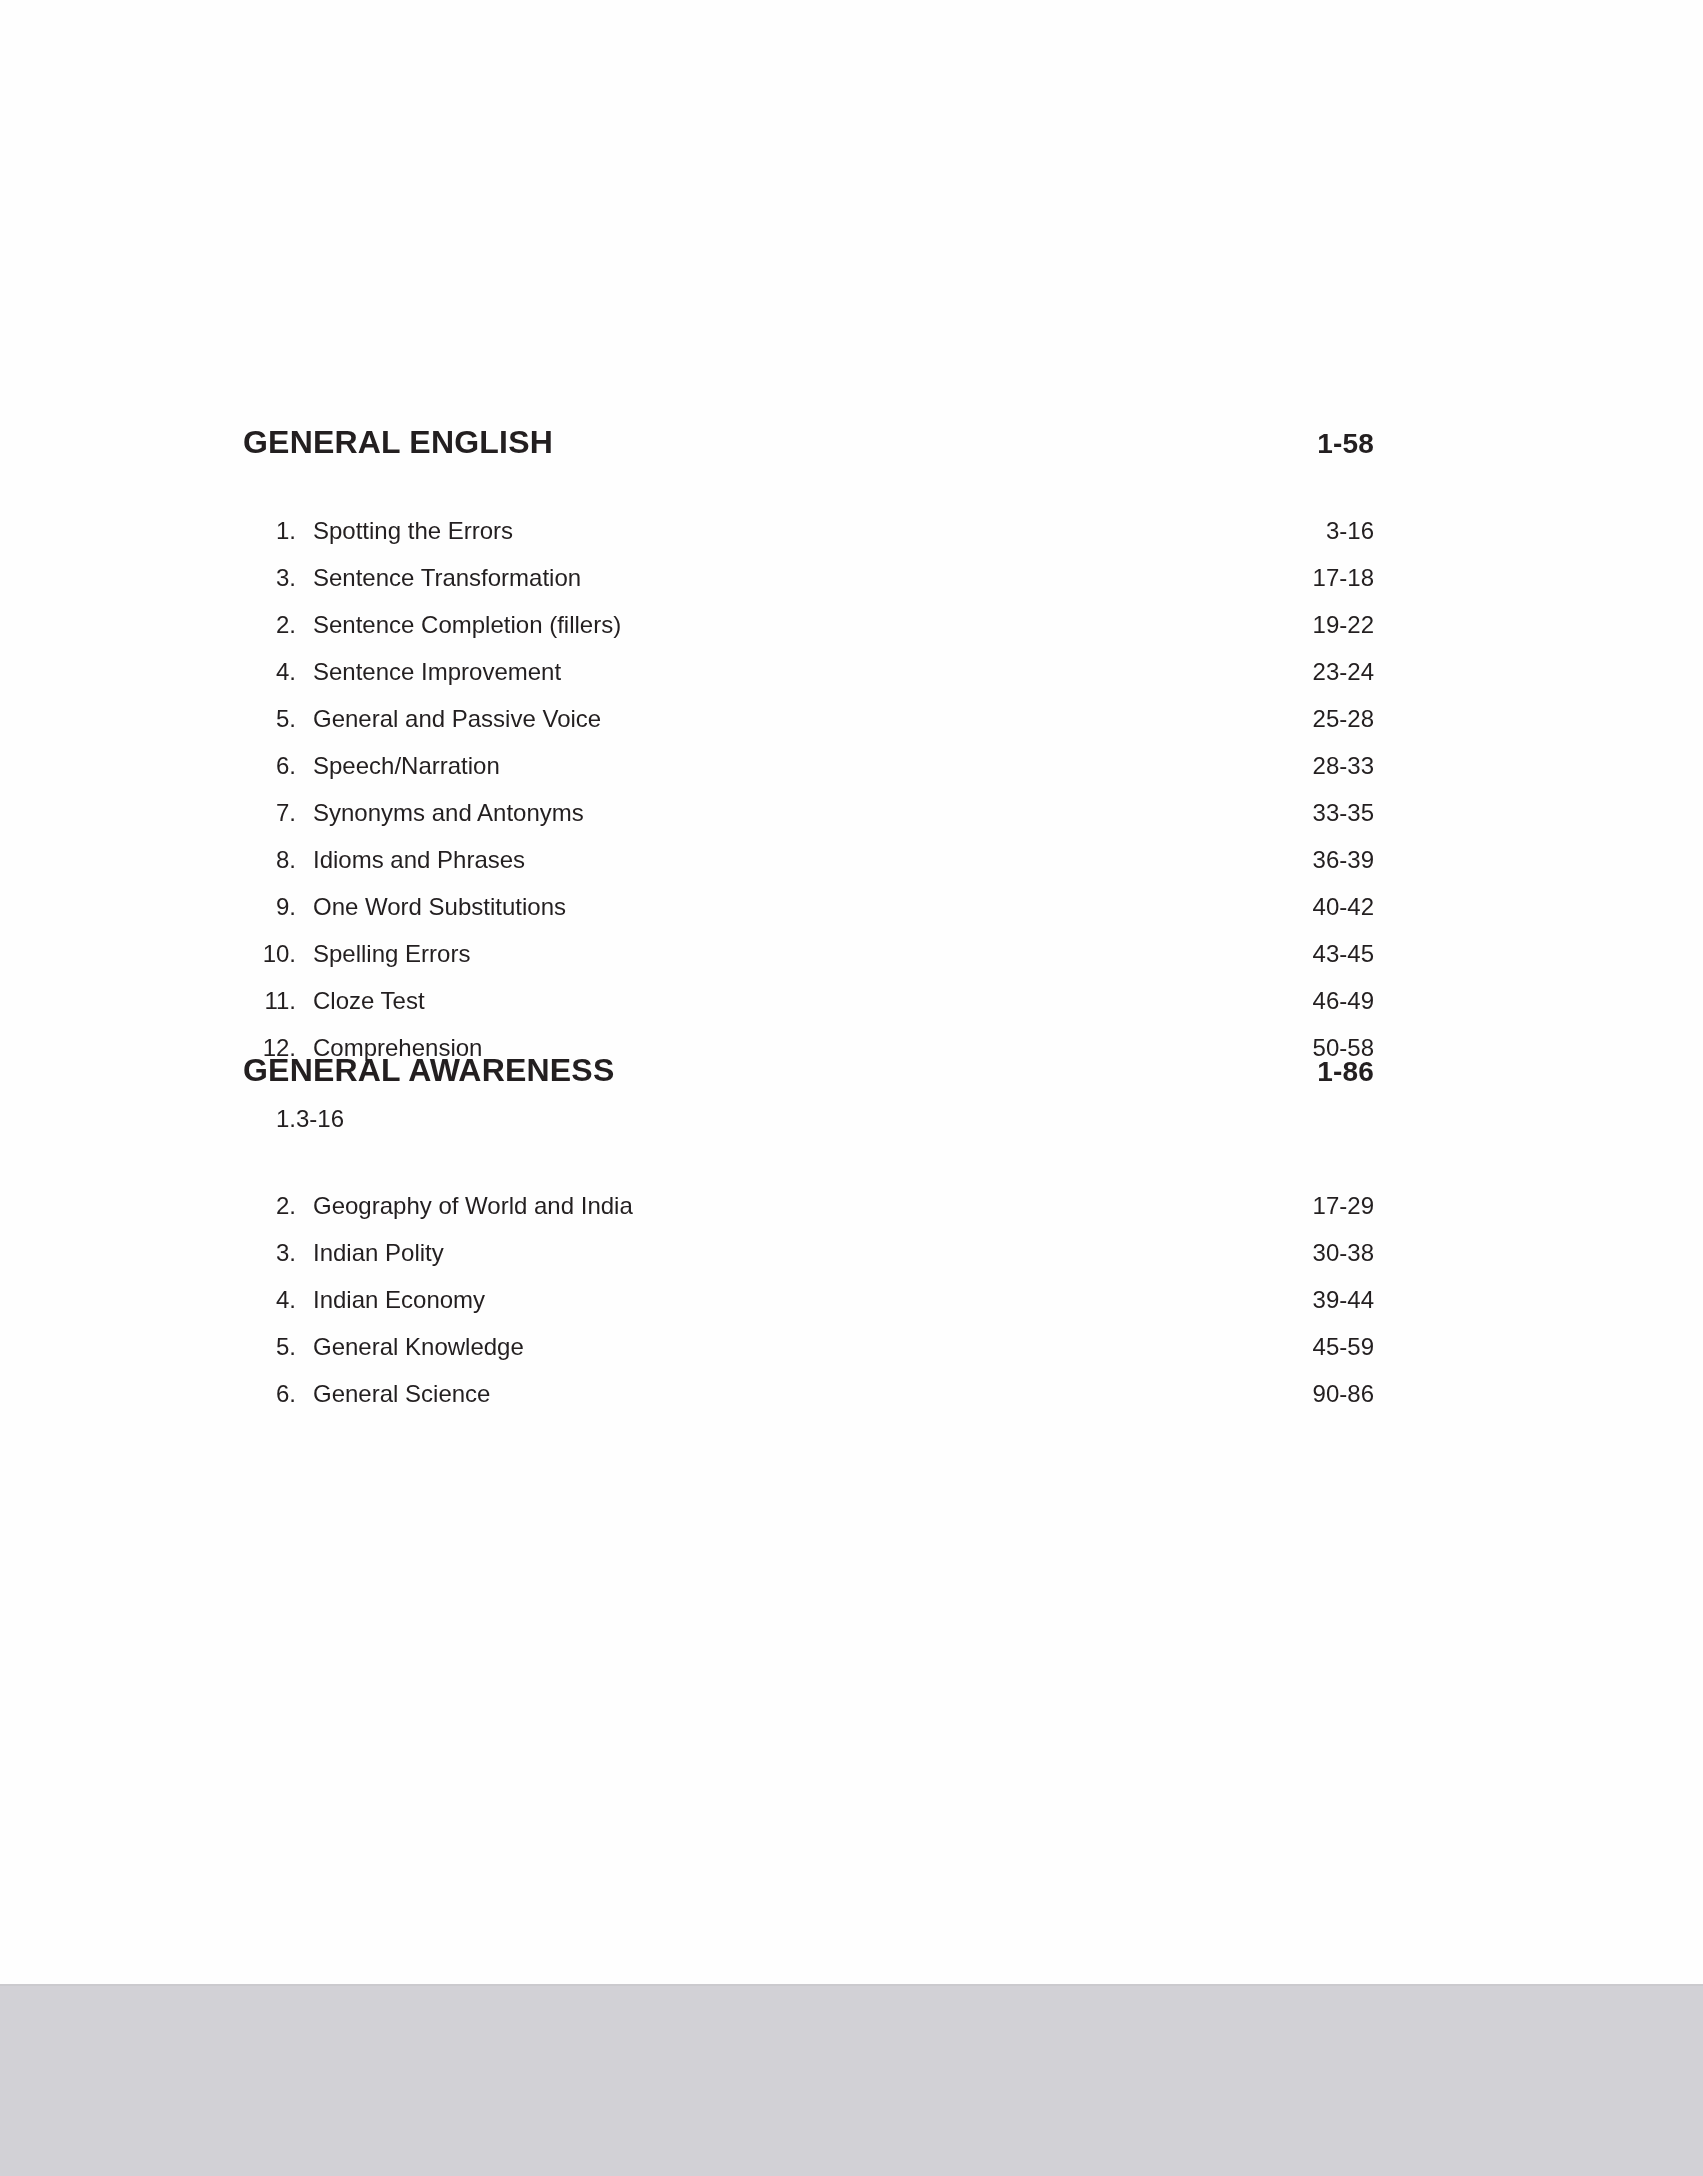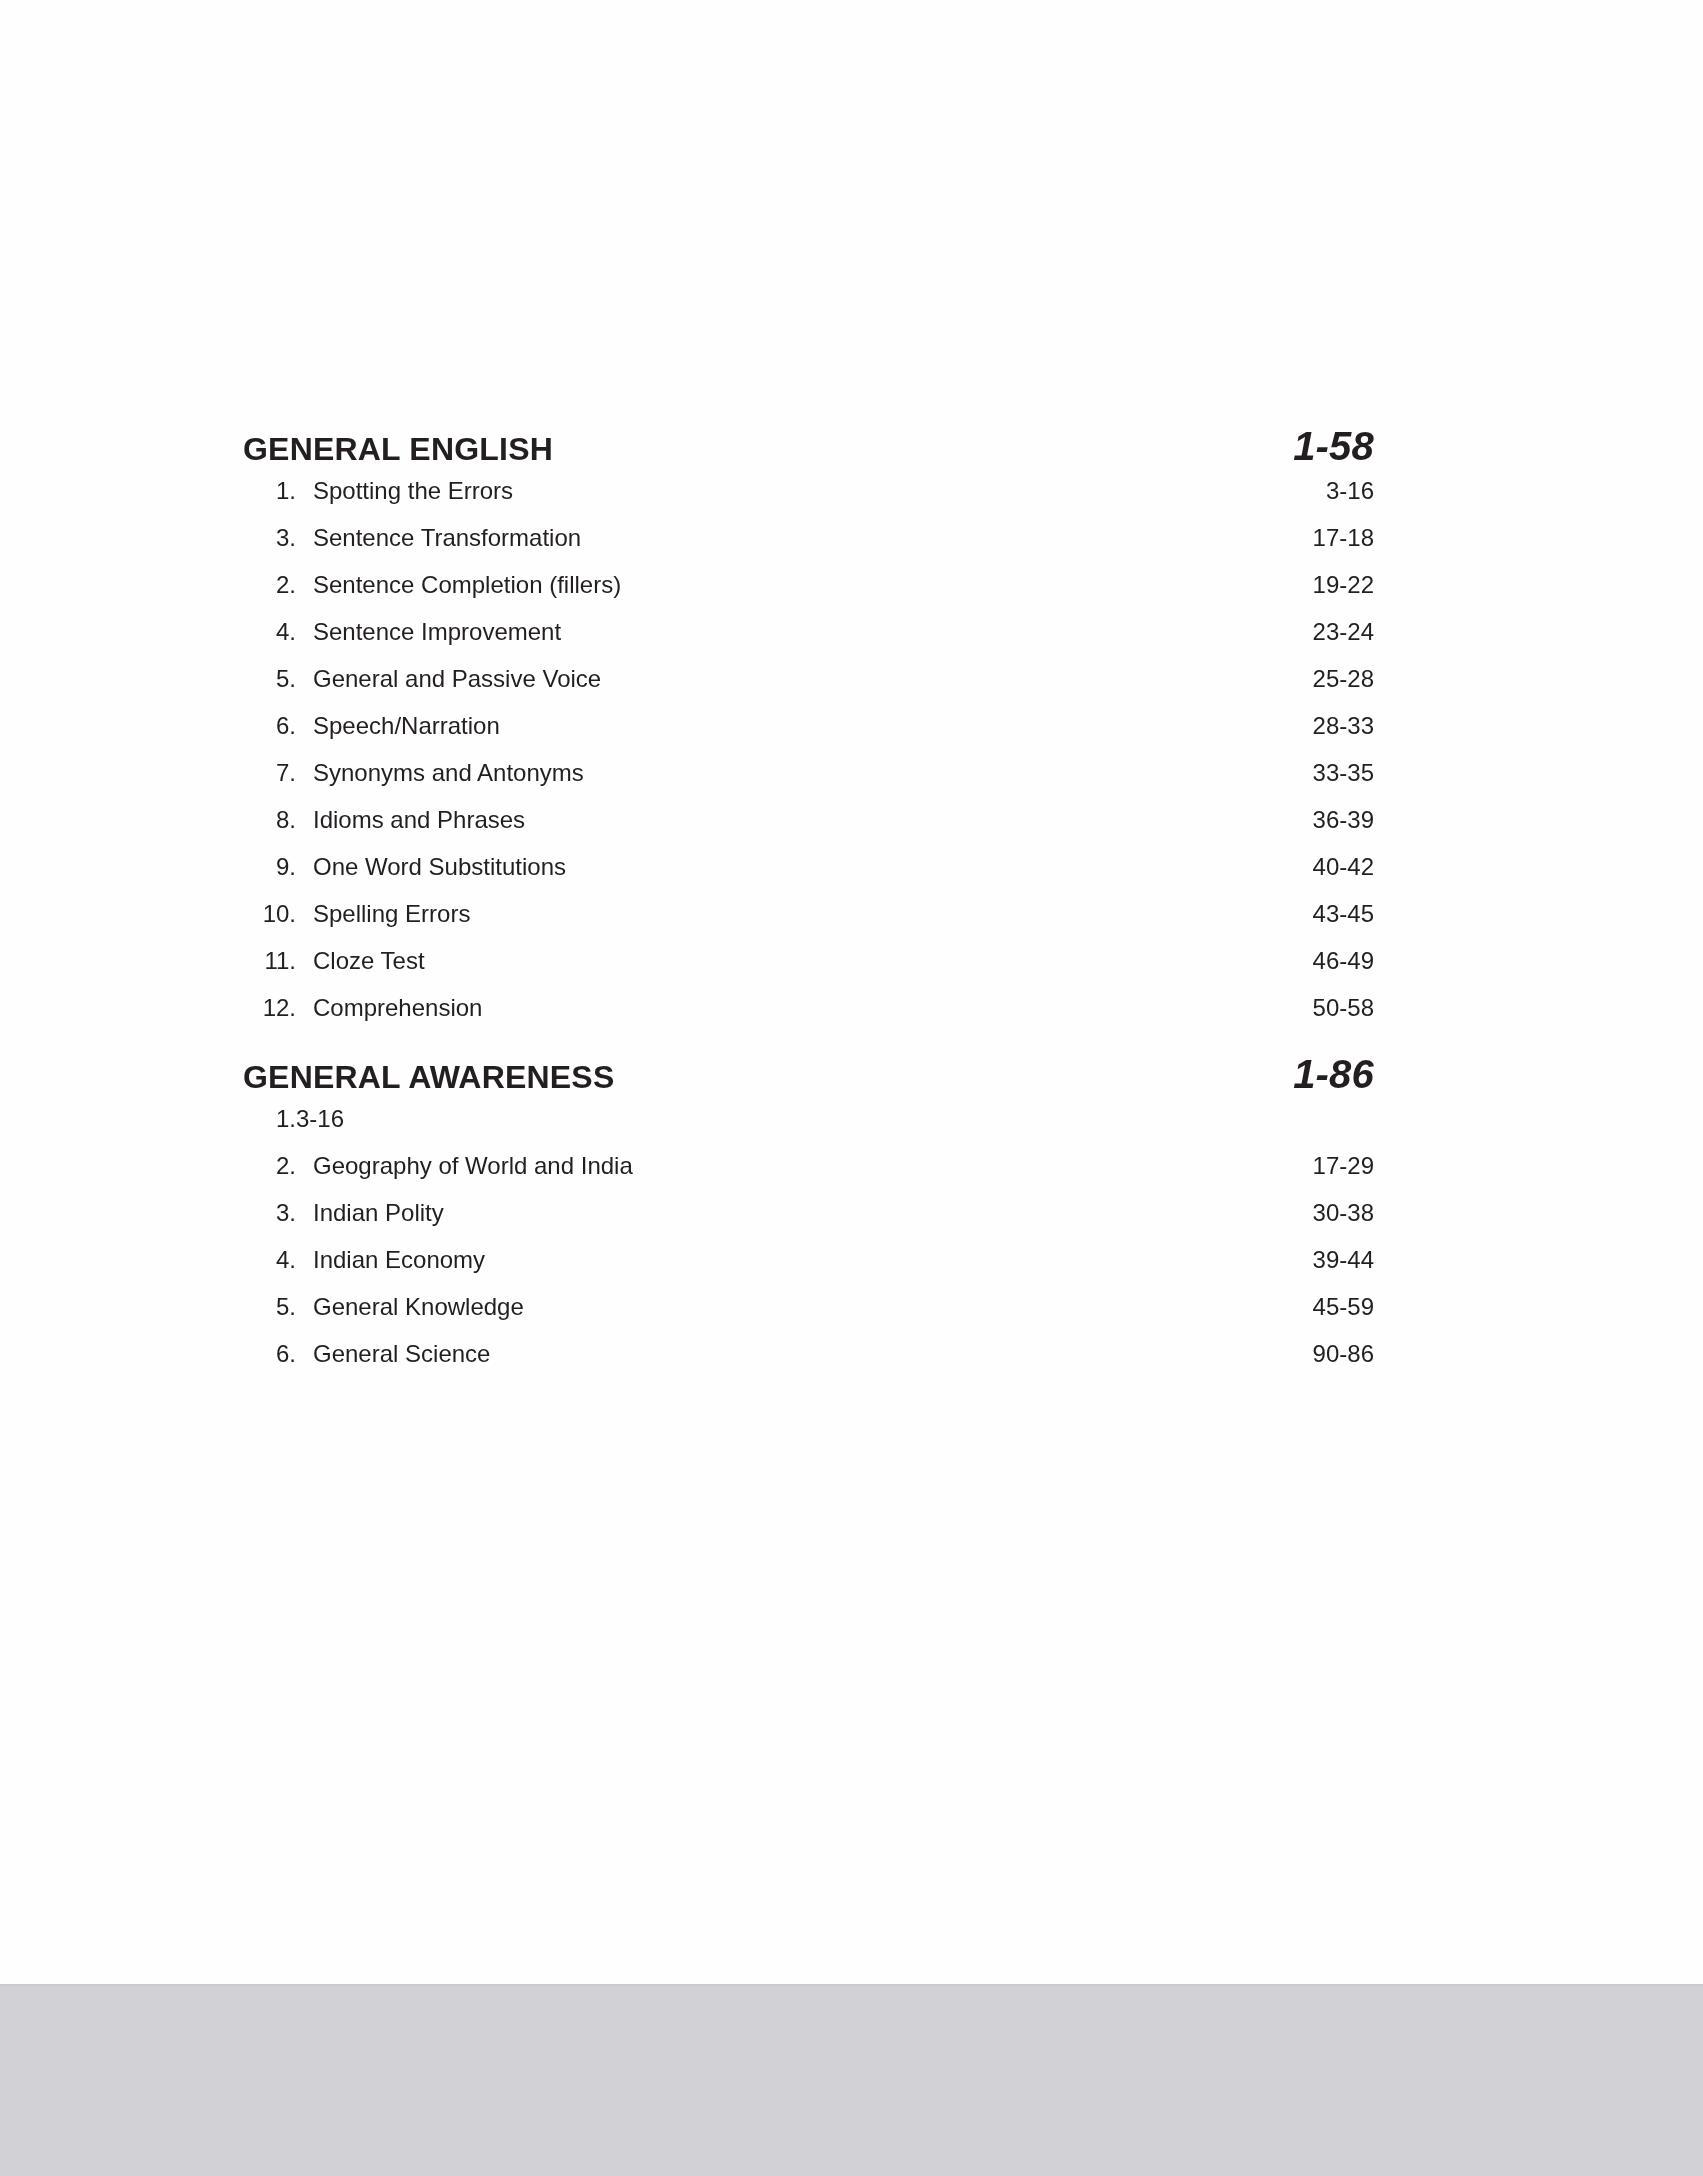--- a/index.html
+++ b/index.html
@@ -34,22 +34,21 @@
       display: flex;
       justify-content: space-between;
       align-items: baseline;
       height: 47px;
       font-weight: bold;
       font-size: 32px;
       letter-spacing: 0.2px;
       color: #231f20;
     }
     .section-head .range {
-      font-size: 40px;
-      font-style: italic;
+      font-size: 28px;
     }
     .items {
       list-style: none;
       margin: 0;
       padding: 0;
       margin-top: 5.7px;
     }
     .item {
       display: flex;
       align-items: baseline;
@@ -58,20 +57,21 @@
       color: #231f20;
     }
     .item .num {
       width: 53px;
       text-align: right;
       flex: none;
     }
     .item .label {
       margin-left: 17px;
       flex: 1;
+      margin-top: 40px;
     }
     .item .pages {
       text-align: center;
       flex: none;
     }
     .section + .section {
       margin-top: 11.4px;
     }
     .bottom-band {
       position: absolute;

